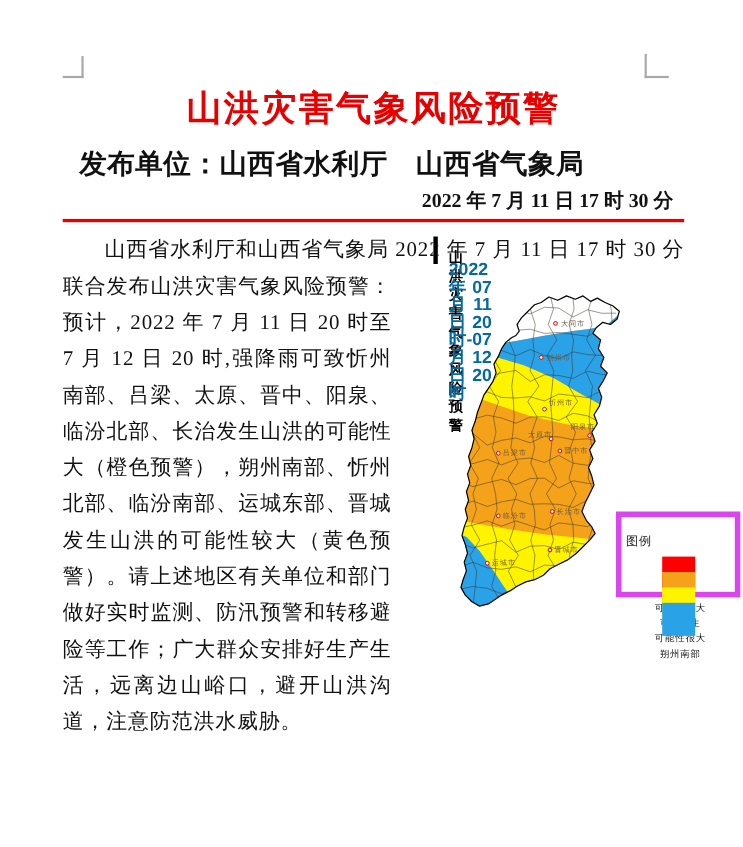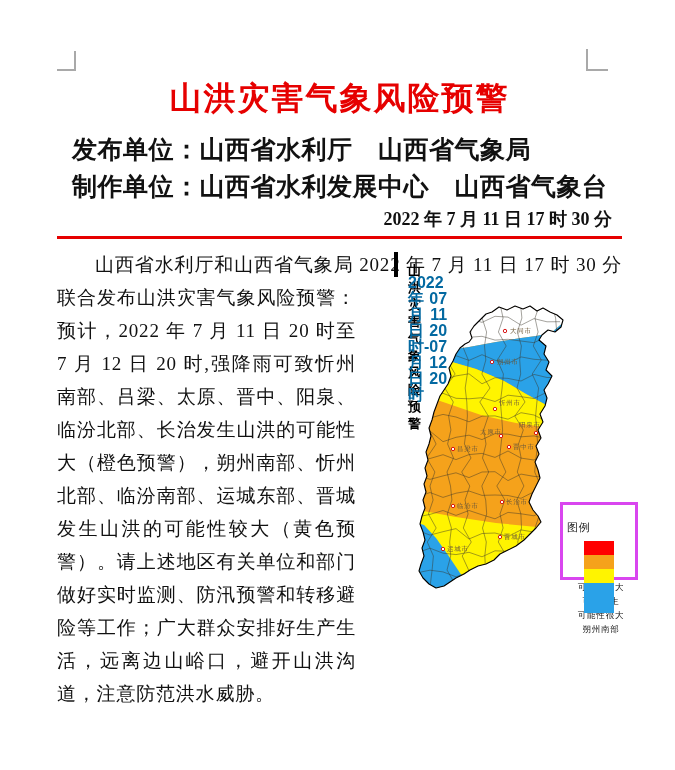--- a/index.html
+++ b/index.html
@@ -65,43 +65,42 @@
   .map-period {
     position:absolute; left:12px; top:21px;
     font-family:"Liberation Sans","DejaVu Sans",sans-serif;
     font-size:16px; line-height:16px; font-weight:bold; color:#0369a1;
     letter-spacing:0;
   }
   .map-svg { position:absolute; left:0; top:0; width:262px; height:353px; }
 
   
   .legend {
-    position:absolute; left:164px; top:248px; width:78px; height:78px;
-    border:3px solid #d946ef; background:#fff; padding:3px 4px 4px 4px;
+    position:absolute; left:164px; top:248px; width:113px; height:78px;
+    border:5px solid #d946ef; background:#fff; padding:3px 4px 4px 4px;
     font-family:"Liberation Sans","DejaVu Sans",sans-serif;
   }
   .legend-title { text-align:center; font-size:11px; line-height:14px; color:#222; }
   .legend-row { display:flex; align-items:center; height:14px;flex-direction:column; }
   .legend-swatch { width:30px; height:13px; flex:0 0 30px; }
   .legend-label { font-size:8.5px; color:#111; padding-left:4px; white-space:nowrap; }
 </style>
 </head>
 <body>
 
 <div class="page">
 
   <div class="crop tl-v"></div>
   <div class="crop tl-h"></div>
   <div class="crop tr-v"></div>
   <div class="crop tr-h"></div>
 
   <div class="doc">
     <div class="doc-title">山洪灾害气象风险预警</div>
     <div class="unit-line first">发布单位：山西省水利厅　山西省气象局</div>
-    <div class="unit-line second">制作单位：山西省水利发展中心　山西省气象台</div>
     <div class="date-line">2022 年 7 月 11 日 17 时 30 分</div>
     <div class="red-rule"></div>
 
     <div class="body-text">
       <span class="map-float">
         <span class="map-box">
           <svg class="map-svg" viewBox="0 0 262 353" xmlns="http://www.w3.org/2000/svg">
             <defs>
               <clipPath id="prov-clip">
                   <path id="prov-shape-clip" d="M96,58 L103,53 111,56 119,52 127,55 134,52 141,57 147,54 154,58 161,61 167,66 165,73 159,78 152,76 146,81 143,86 150,92 148,100 153,108 150,116 156,122 152,130 148,136 151,144 149,152 144,160 147,168 142,176 145,184 140,192 143,200 139,208 142,216 144,224 140,232 136,240 133,248 137,256 142,262 145,268 140,274 134,280 128,286 120,292 112,296 104,300 98,306 90,310 82,312 74,316 68,320 60,324 54,328 48,332 40,334 33,330 27,324 23,317 25,310 28,302 26,294 29,286 27,278 24,270 26,262 29,254 27,246 30,238 28,230 31,222 29,214 32,206 30,198 33,190 35,182 33,174 36,166 38,158 41,150 44,142 48,136 52,130 55,122 53,114 57,107 60,100 64,94 69,90 73,88 76,84 74,78 78,72 82,68 86,64 90,60 Z"></path>

